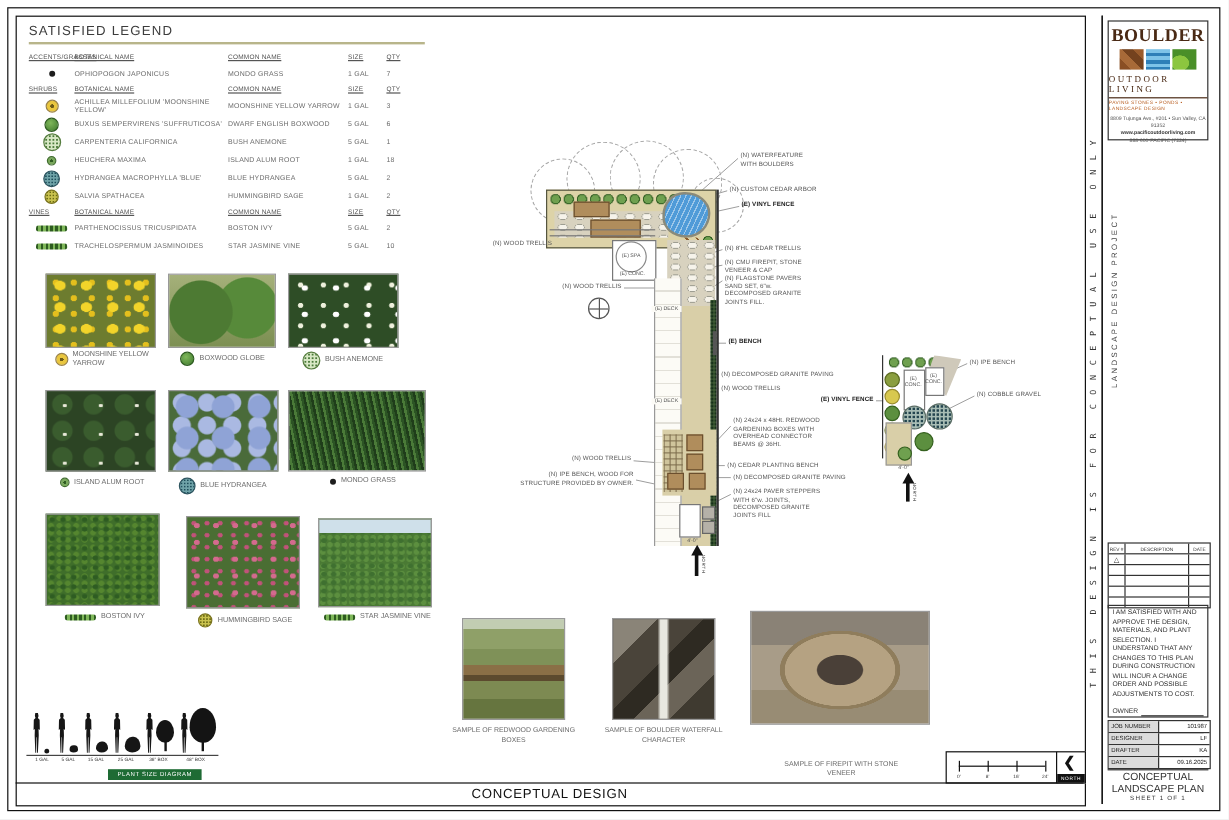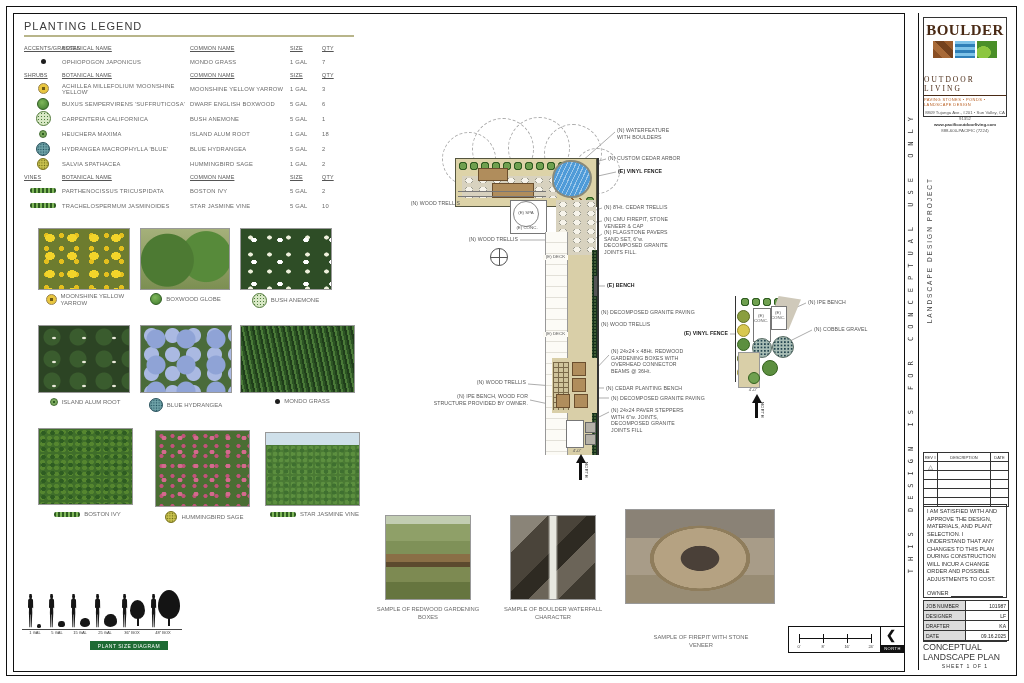--- a/index.html
+++ b/index.html
@@ -93,52 +93,52 @@
   .northbox .chev{position:absolute;left:5px;top:1px;font-size:12px;font-weight:bold;color:#111;}
   .northbox .nlab{position:absolute;left:0;bottom:0;width:100%;height:7px;background:#111;color:#fff;font-size:4px;display:flex;align-items:center;justify-content:center;letter-spacing:.5px;}
   
   .logo-box{left:923px;top:17px;width:84px;height:100px;border:1px solid #333;display:flex;flex-direction:column;align-items:center;padding-top:4px;box-sizing:border-box;}
   .logo-pacific{font-family:"Liberation Serif",serif;font-weight:bold;font-size:15px;color:#4a2a15;letter-spacing:.5px;}
   .logo-squares{display:flex;gap:2px;margin:2px 0;}
   .lsq{width:20px;height:17px;}
   .lsq1{background:linear-gradient(45deg,#8a4f24 25%,#a86a38 25% 50%,#74421e 50% 75%,#9a5c2c 75%);}
   .lsq2{background:repeating-linear-gradient(180deg,#7ec3e8 0 3px,#2e7fb8 3px 6px);}
   .lsq3{background:radial-gradient(ellipse at 32% 68%,#8cc63f 0 38%,#4a8f28 40%);}
-  .logo-outdoor{font-family:"Liberation Serif",serif;font-size:7.5px;color:#4a2a15;letter-spacing:2px;margin-top:15px;}
+  .logo-outdoor{font-family:"Liberation Serif",serif;font-size:7.5px;color:#4a2a15;letter-spacing:2px;margin-top:1px;}
   .logo-tag{font-size:4px;color:#b85c1e;letter-spacing:.4px;border-top:1px solid #4a2a15;padding-top:1.5px;margin-top:1.5px;}
   .logo-addr{font-size:4.3px;color:#555;margin-top:3px;text-align:center;line-height:1.4;}
   .logo-web{font-size:4.3px;font-weight:bold;color:#333;}
   .proj-label{position:absolute;left:926px;top:160px;height:180px;display:flex;align-items:center;}
   .proj-label span{writing-mode:vertical-rl;transform:rotate(180deg);font-size:6.5px;letter-spacing:2px;color:#444;white-space:nowrap;}
   .revtable{left:923px;top:452px;width:84px;border:1px solid #333;font-size:4px;color:#333;}
   .revtable .tr{display:flex;border-bottom:1px solid #333;height:8px;align-items:center;}
   .revtable .tr:last-child{border-bottom:none;}
   .revtable .td1{width:13px;border-right:1px solid #333;height:100%;display:flex;align-items:center;justify-content:center;}
   .revtable .td2{flex:1;border-right:1px solid #333;height:100%;display:flex;align-items:center;justify-content:center;}
   .revtable .td3{width:17px;height:100%;display:flex;align-items:center;justify-content:center;}
   .approve{left:923px;top:504px;width:84px;height:94px;border:1px solid #333;box-sizing:border-box;padding:3px;font-size:5.6px;color:#333;line-height:1.35;}
   .sigline{display:flex;align-items:flex-end;gap:3px;margin-top:6px;font-size:5.6px;}
   .sigline .rule{flex:1;border-bottom:1px solid #333;height:7px;}
   .fields{left:923px;top:600px;width:84px;border:1px solid #333;font-size:5px;color:#222;}
   .fields .fr{display:flex;border-bottom:1px solid #333;height:9px;align-items:center;}
   .fields .fr:last-child{border-bottom:none;}
   .fields .fl{width:42px;background:#dcdcdc;height:100%;display:flex;align-items:center;padding-left:2px;box-sizing:border-box;border-right:1px solid #333;}
   .fields .fv{flex:1;display:flex;align-items:center;justify-content:flex-end;padding-right:2px;}
-  .sheet-title{left:923px;top:641px;width:84px;height:22px;display:flex;align-items:center;justify-content:center;text-align:left;font-size:8.6px;color:#333;line-height:1.15;border-top:1px solid #333;}
+  .sheet-title{left:923px;top:641px;width:84px;height:22px;display:flex;align-items:center;justify-content:center;text-align:center;font-size:8.6px;color:#333;line-height:1.15;border-top:1px solid #333;}
   .sheet-num{left:923px;top:663px;width:84px;text-align:center;font-size:5.2px;color:#333;letter-spacing:1px;}
 </style>
 </head>
 <body>
 
 <div class="sheet">
   <div class="abs frame-outer"></div>
   <div class="abs draw-area"></div>
 
   <div class="abs legend">
-    <div class="legend-title">PLANTING LEGEND</div>
+    <div class="legend-title">SATISFIED LEGEND</div>
     <div class="lrow lhead">
       <span class="c-sec">ACCENTS/GRASSES</span>
       <span class="c-bot col">BOTANICAL NAME</span>
       <span class="c-com col">COMMON NAME</span>
       <span class="c-size col">SIZE</span>
       <span class="c-qty col">QTY</span>
     </div>
     <div class="lrow">
       <span class="c-sym">
           <i class="sym sym-mondo"></i>
@@ -445,20 +445,21 @@
     <div class="ticklab" style="left:10px;">0'</div>
     <div class="ticklab" style="left:34px;">8'</div>
     <div class="ticklab" style="left:58px;">16'</div>
     <div class="ticklab" style="left:82px;">24'</div>
   </div>
   <div class="abs northbox">
     <span class="chev">❮</span>
     <span class="nlab">NORTH</span>
   </div>
 
+  <div class="abs band">CONCEPTUAL DESIGN</div>
 
   <div class="abs side-strip">
     <span>THIS DESIGN IS FOR CONCEPTUAL USE ONLY</span>
   </div>
 
   <div class="abs tcol"></div>
   <div class="abs logo-box">
     <div class="logo-pacific">BOULDER</div>
     <div class="logo-squares">
       <div class="lsq lsq1"></div>

